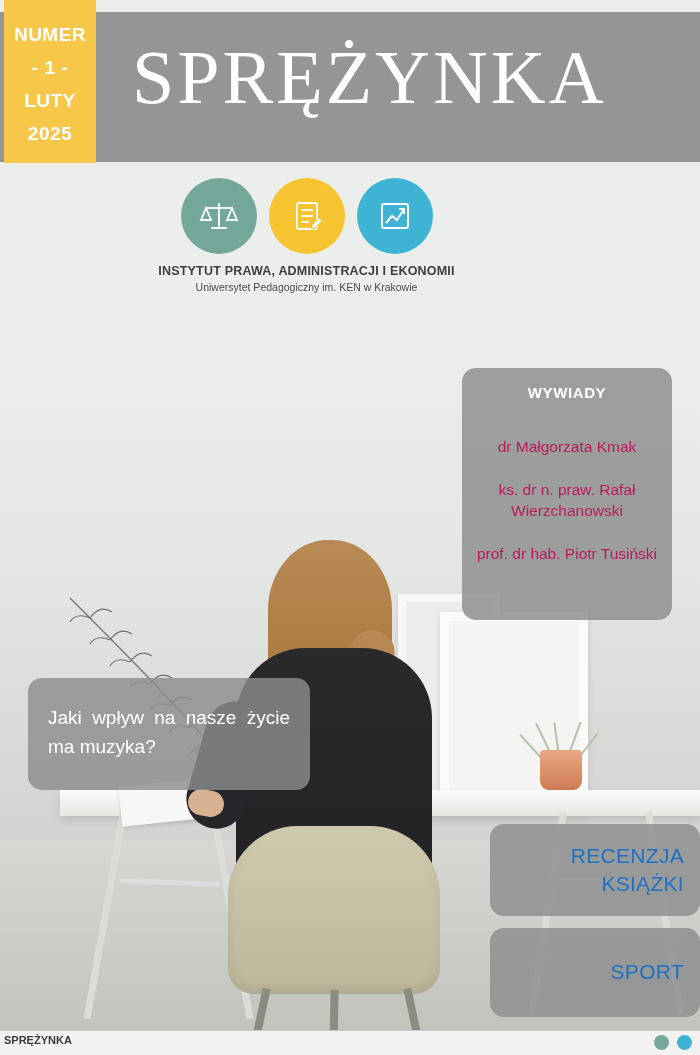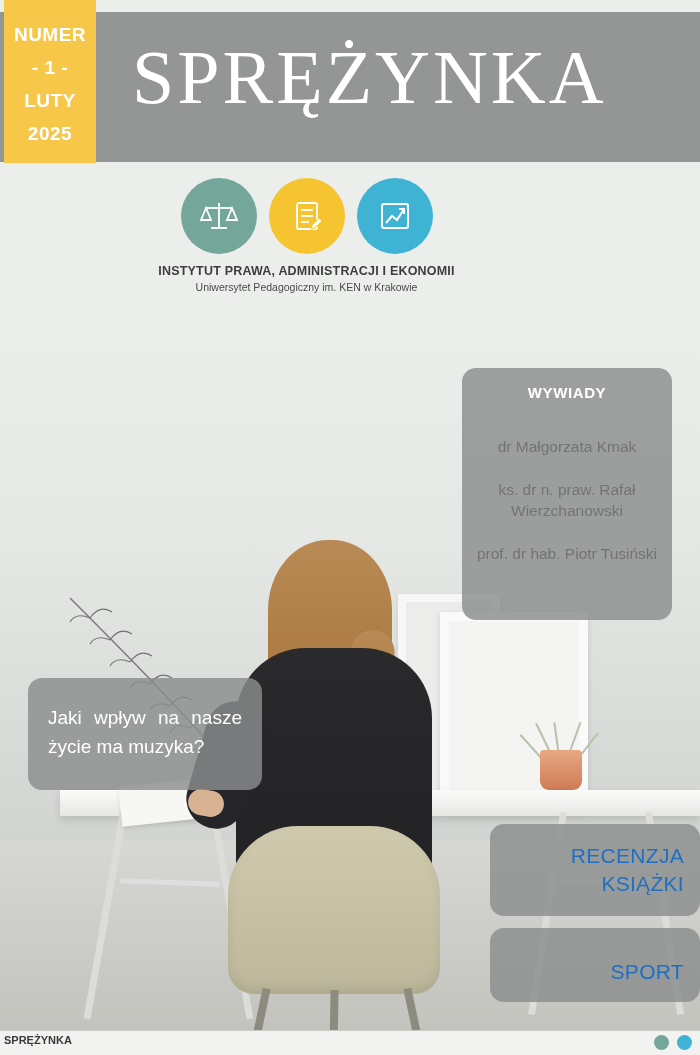--- a/index.html
+++ b/index.html
@@ -226,42 +226,42 @@
     text-align: center;
   }
   .box-wywiady .head {
     color: #ffffff;
     font-weight: bold;
     font-size: 15px;
     letter-spacing: .6px;
     margin-bottom: 36px;
   }
   .box-wywiady .nm {
-    color: #737373;
+    color: #be185d;
     font-size: 15.5px;
     line-height: 1.35;
     margin-bottom: 22px;
   }
   .box-muzyka {
-    left: 28px; top: 678px; width: 234px; height: 112px;
+    left: 28px; top: 678px; width: 282px; height: 112px;
     padding: 26px 20px 0 20px;
   }
   .box-muzyka .txt {
     color: #ffffff;
     font-size: 19px;
     line-height: 1.5;
     text-align: justify;
   }
   .box-recenzja {
     left: 490px; top: 824px; width: 210px; height: 92px;
     padding: 18px 16px 0 0;
     text-align: right;
   }
   .box-sport {
-    left: 490px; top: 928px; width: 210px; height: 74px;
+    left: 490px; top: 928px; width: 210px; height: 89px;
     padding: 30px 16px 0 0;
     text-align: right;
   }
   .blue-link {
     color: #1f6fc4;
     font-size: 21px;
     line-height: 1.35;
     letter-spacing: .3px;
   }
 

